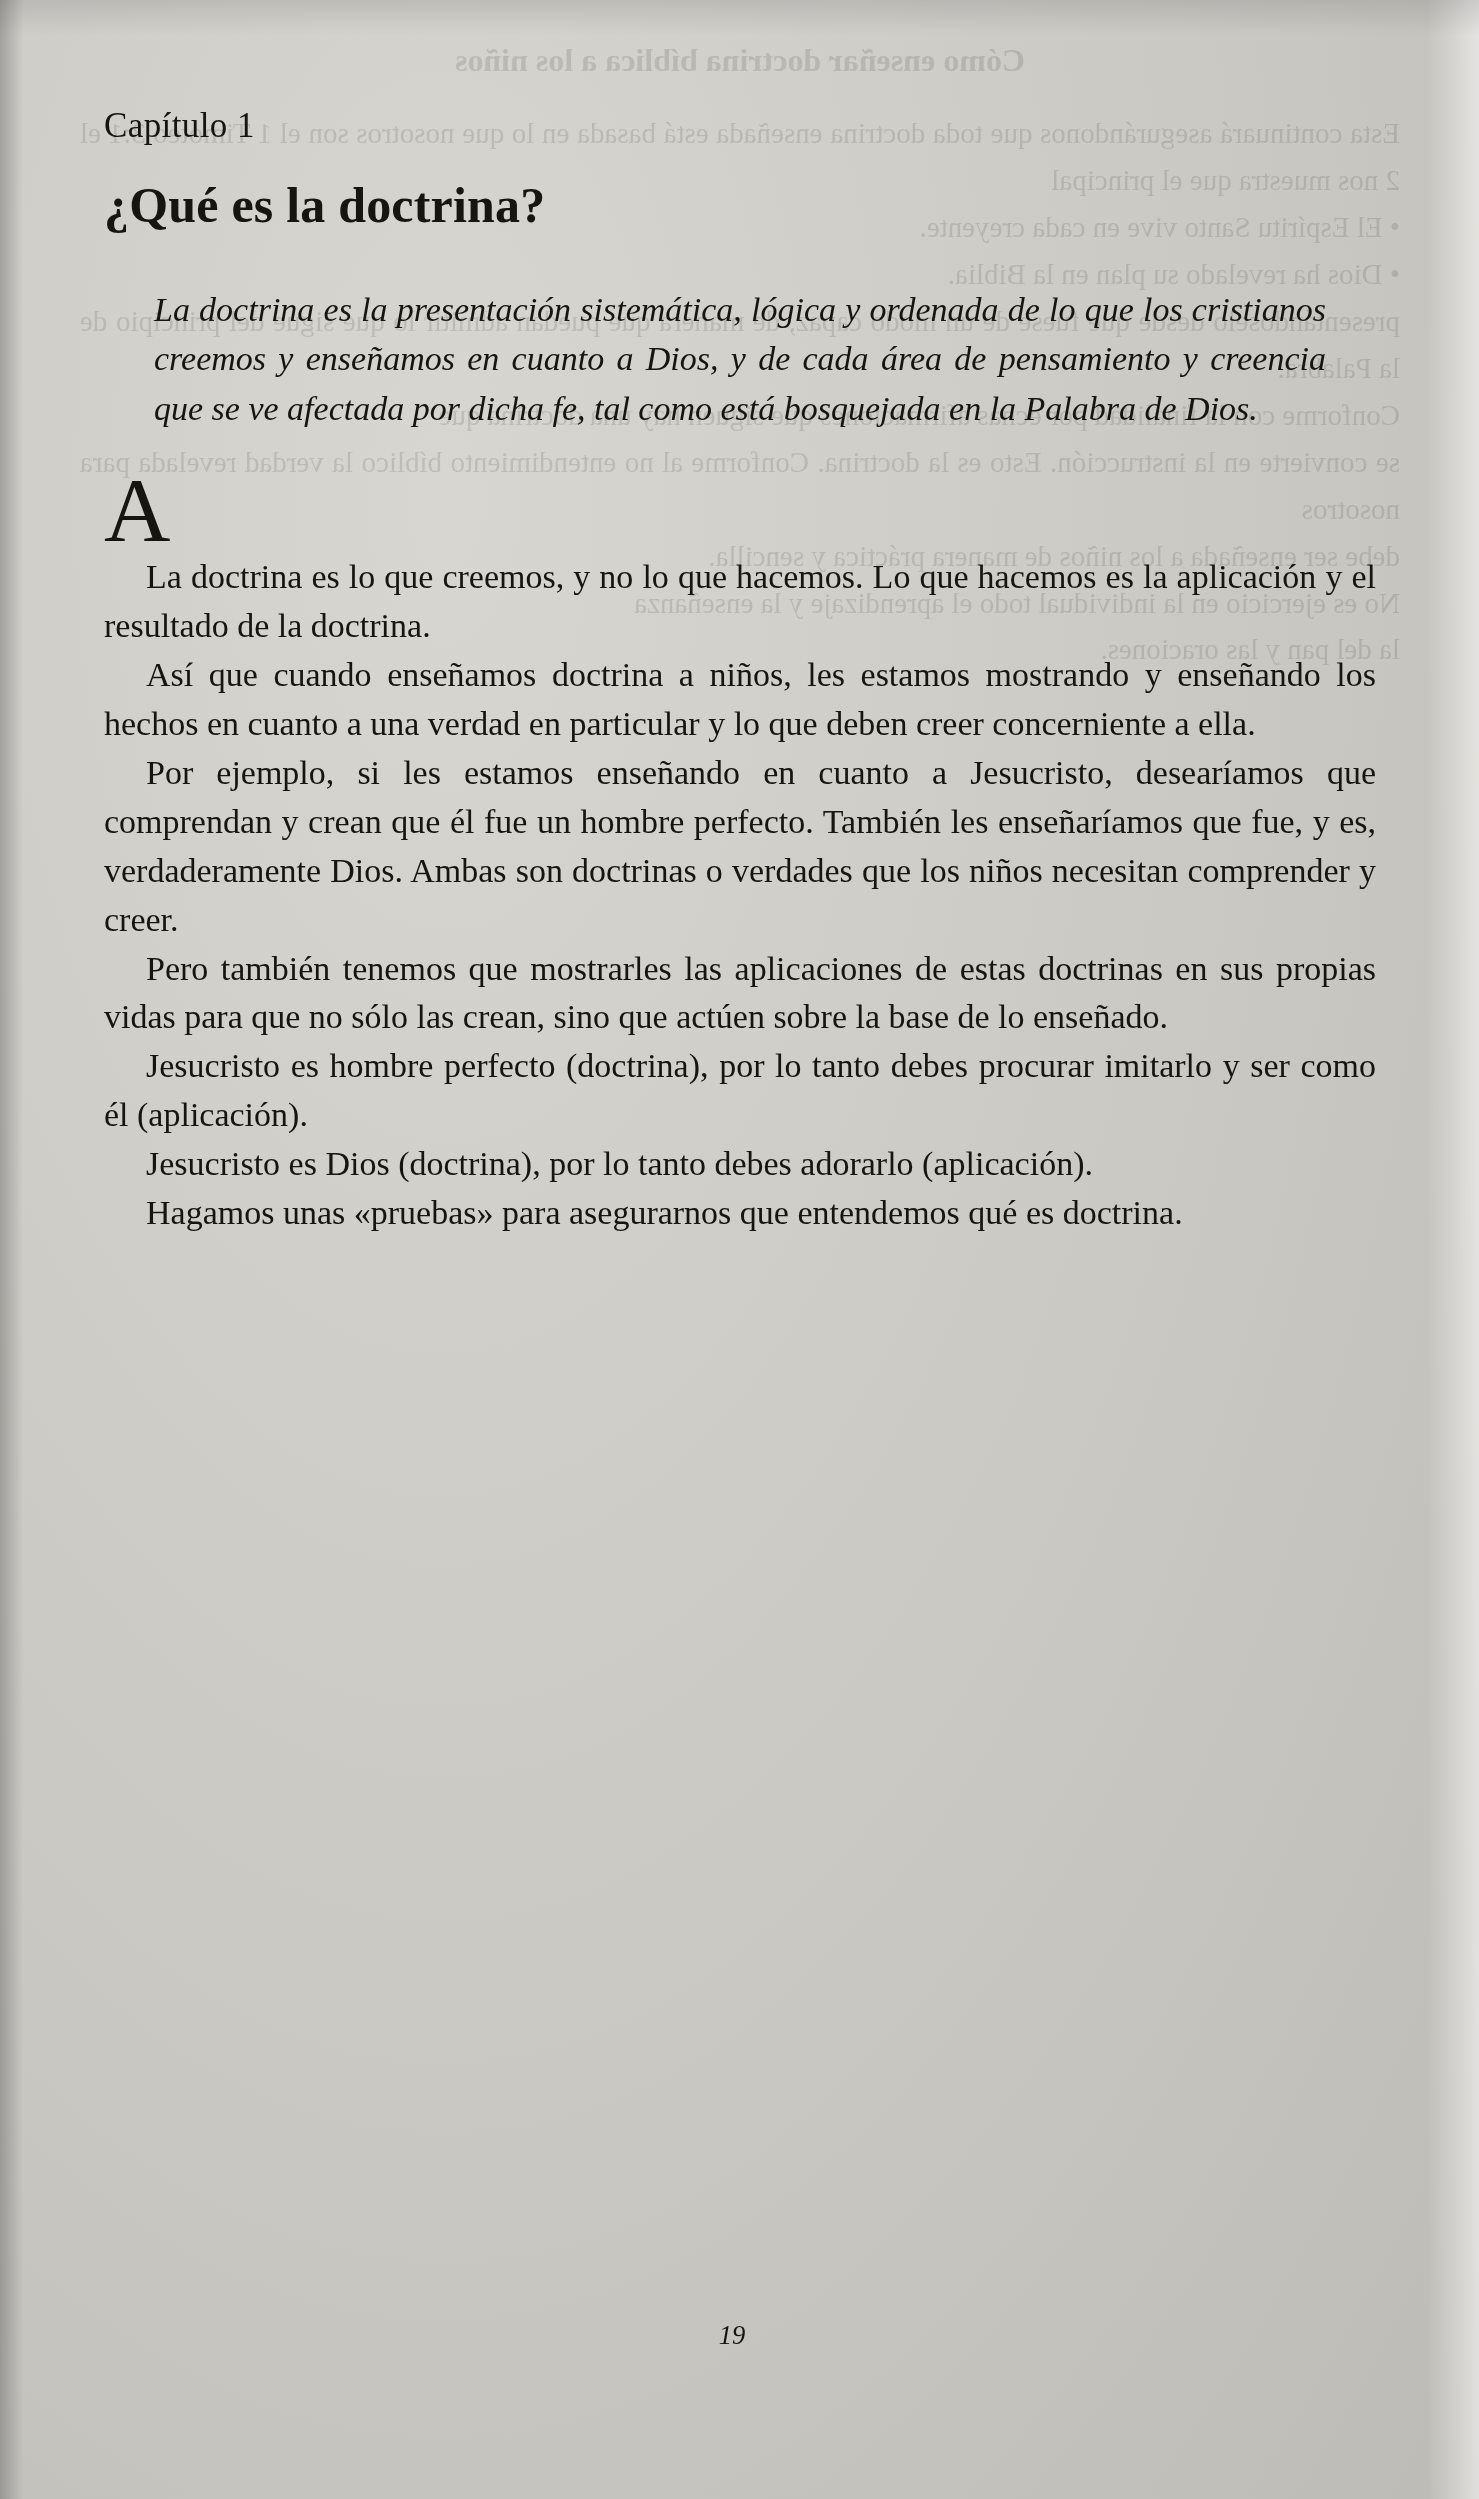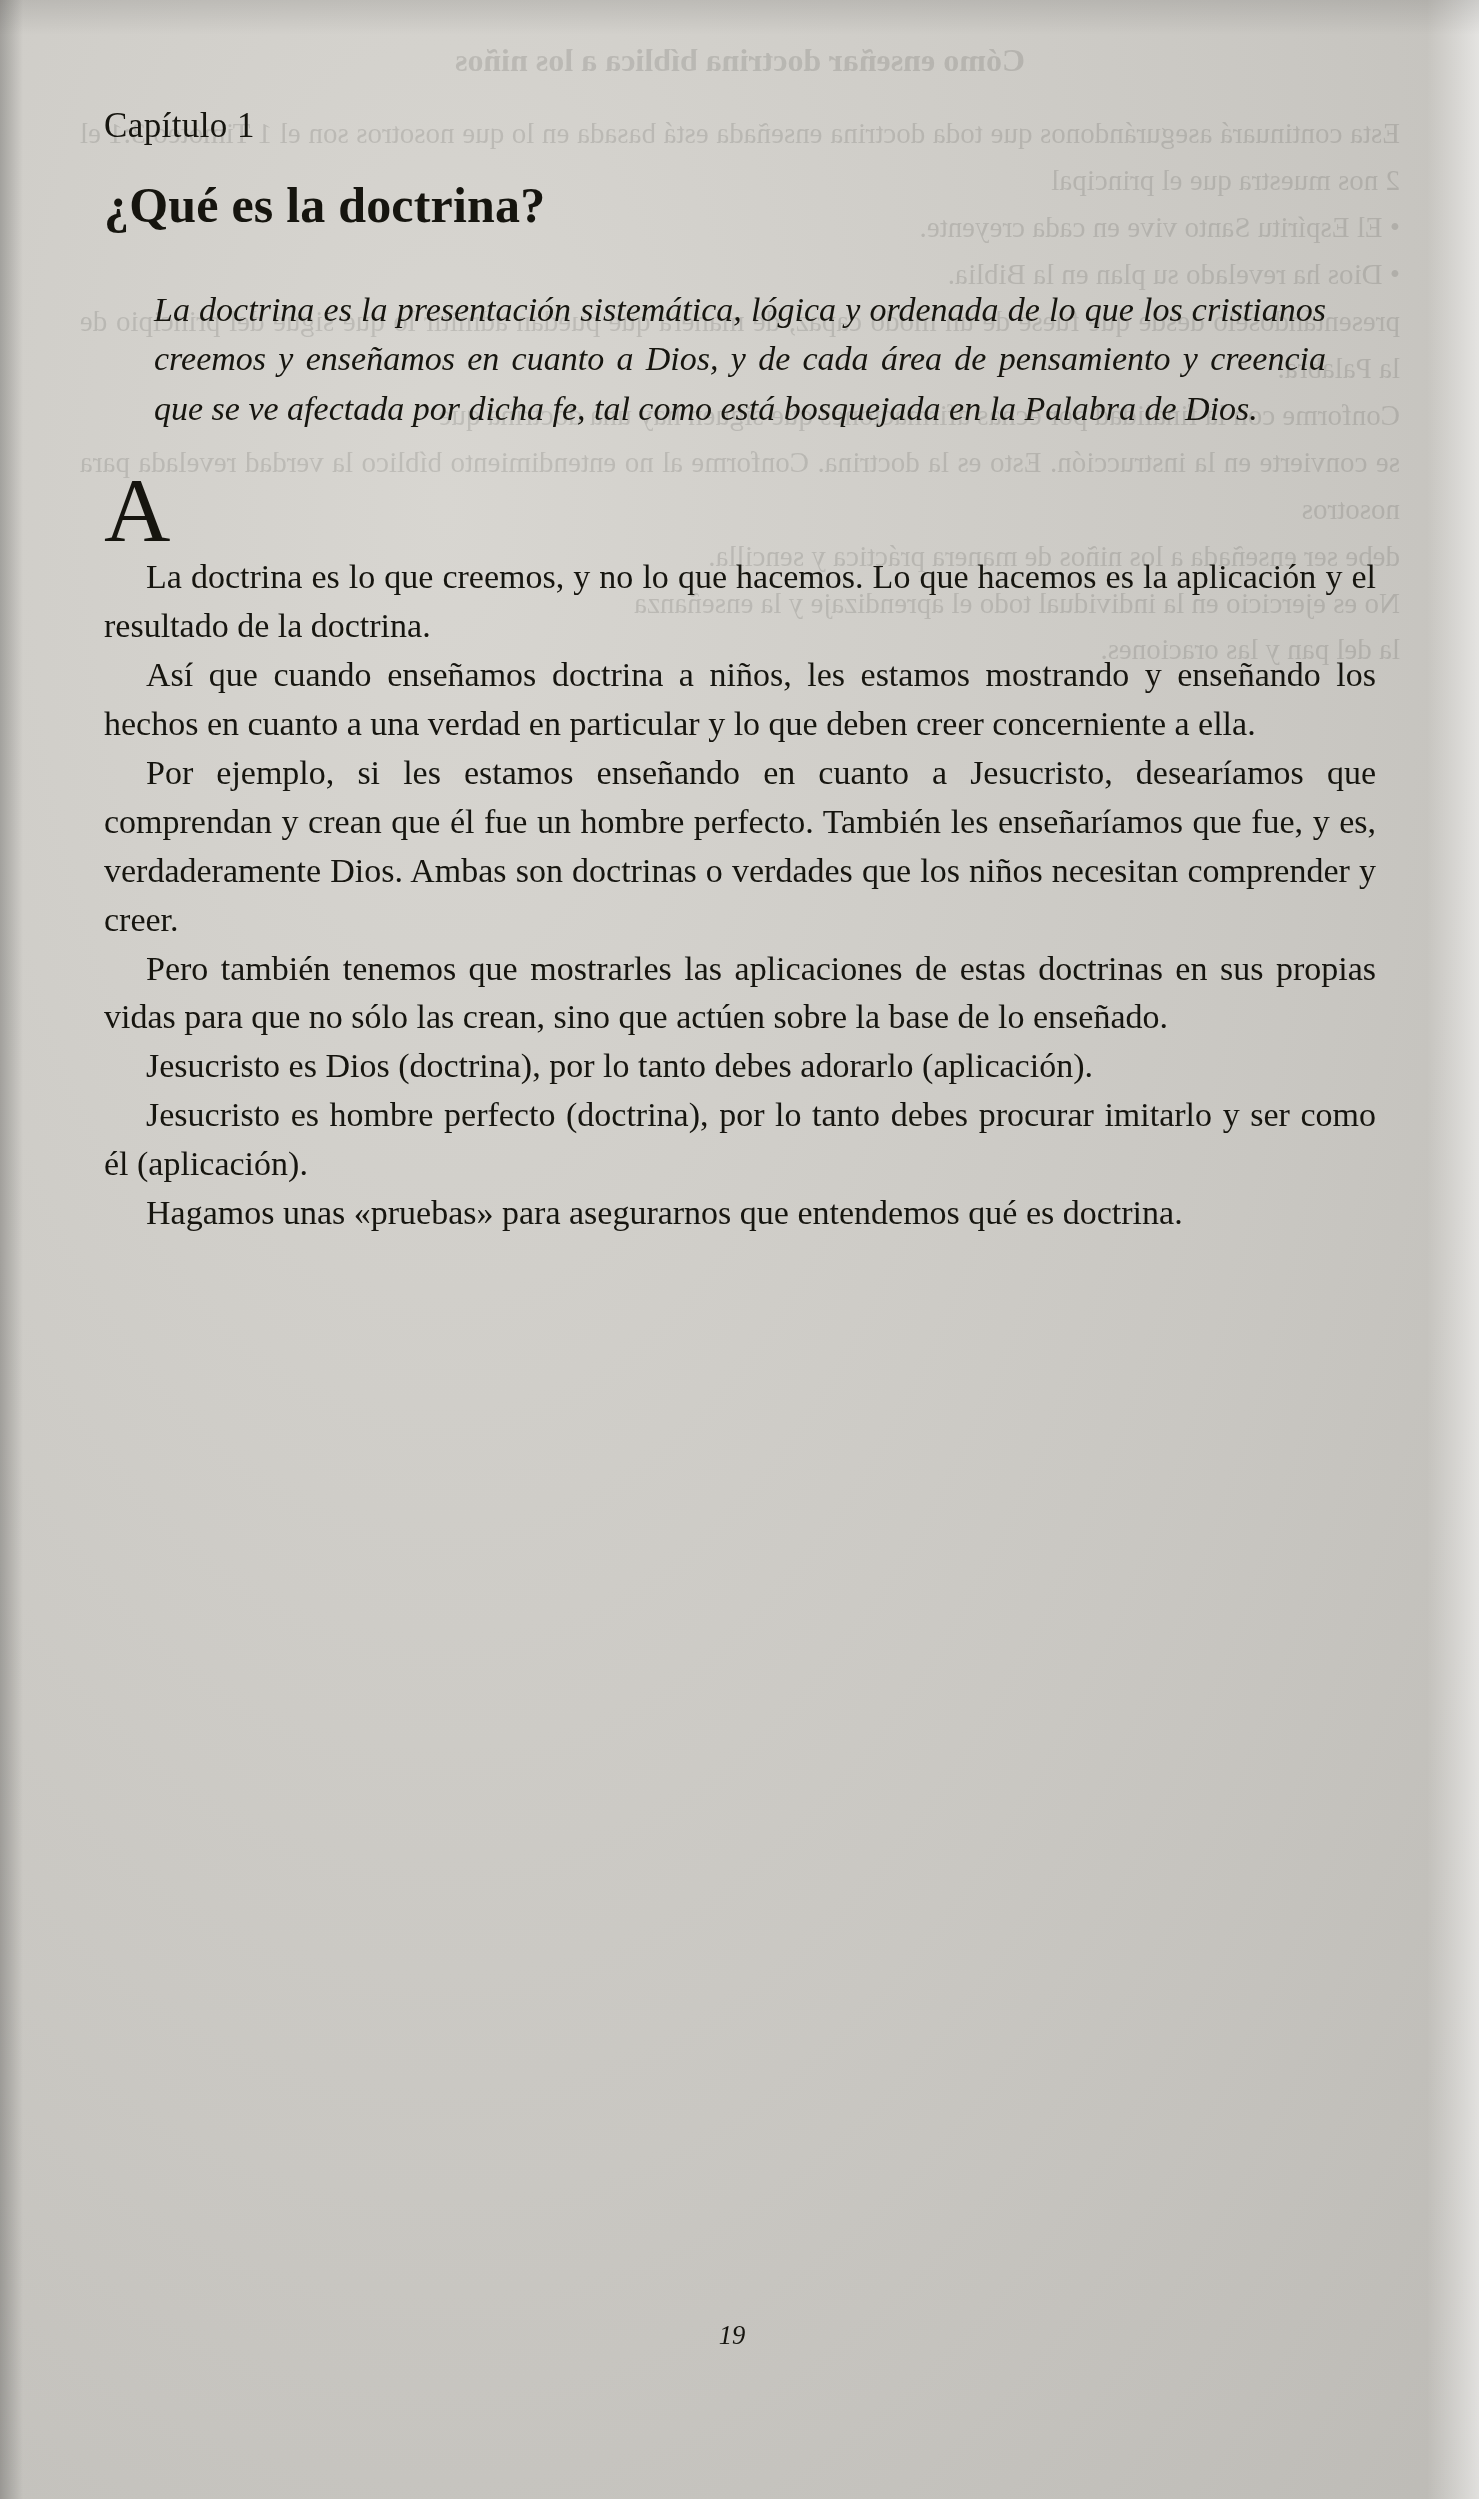--- a/index.html
+++ b/index.html
@@ -142,22 +142,22 @@
     <h1 class="chapter-title">¿Qué es la doctrina?</h1>
 
     <div class="blockquote">La doctrina es la presentación sistemática, lógica y ordenada de lo que los cristianos creemos y enseñamos en cuanto a Dios, y de cada área de pensamiento y creencia que se ve afectada por dicha fe, tal como está bosquejada en la Palabra de Dios.</div>
 
     <div class="body">
       <p class="first dropcap-para"><span class="dropcap">A</span></p>
       <p>La doctrina es lo que creemos, y no lo que hacemos. Lo que hacemos es la aplicación y el resultado de la doctrina.</p>
       <p>Así que cuando enseñamos doctrina a niños, les estamos mostrando y enseñando los hechos en cuanto a una verdad en particular y lo que deben creer concerniente a ella.</p>
       <p>Por ejemplo, si les estamos enseñando en cuanto a Jesucristo, desearíamos que comprendan y crean que él fue un hombre perfecto. También les enseñaríamos que fue, y es, verdaderamente Dios. Ambas son doctrinas o verdades que los niños necesitan comprender y creer.</p>
       <p>Pero también tenemos que mostrarles las aplicaciones de estas doctrinas en sus propias vidas para que no sólo las crean, sino que actúen sobre la base de lo enseñado.</p>
+      <p>Jesucristo es hombre perfecto (doctrina), por lo tanto debes procurar imitarlo y ser como él (aplicación).</p>
       <p>Jesucristo es Dios (doctrina), por lo tanto debes adorarlo (aplicación).</p>
-      <p>Jesucristo es hombre perfecto (doctrina), por lo tanto debes procurar imitarlo y ser como él (aplicación).</p>
       <p>Hagamos unas «pruebas» para asegurarnos que entendemos qué es doctrina.</p>
     </div>
 
   </div>
 
   <div class="folio">19</div>
 
   <div class="edge-left"></div>
   <div class="edge-right"></div>
   <div class="edge-top"></div>

